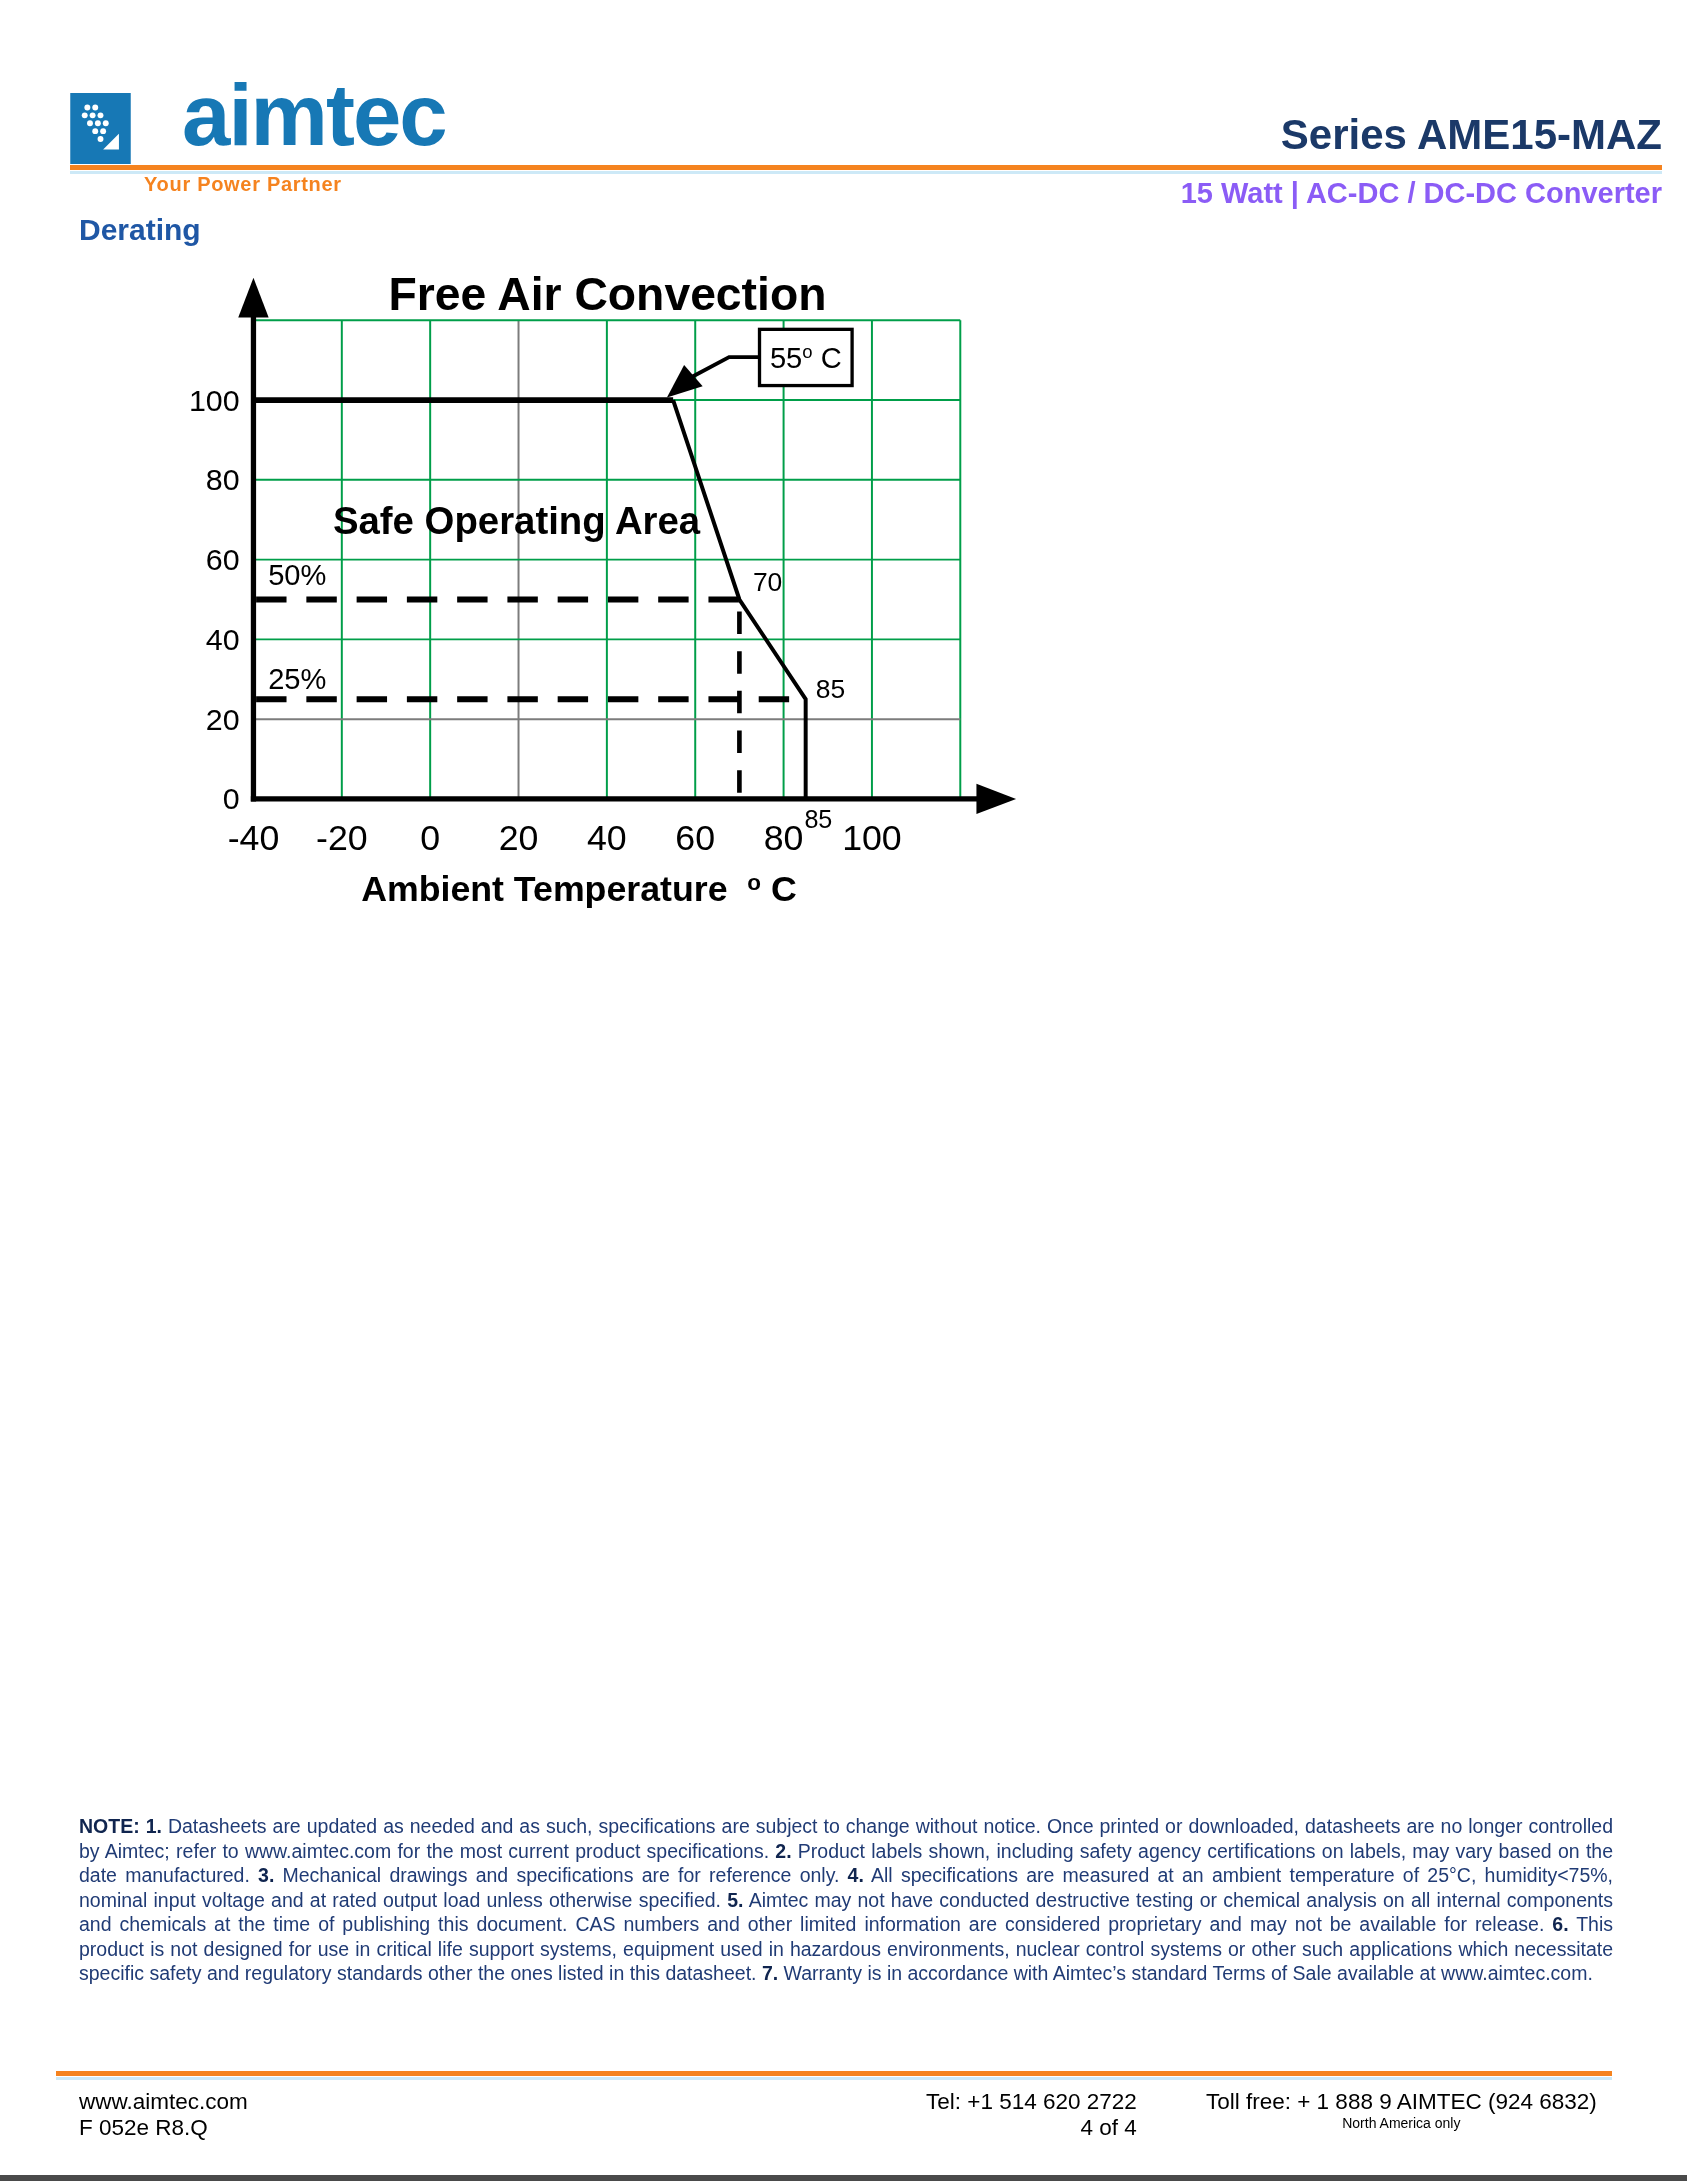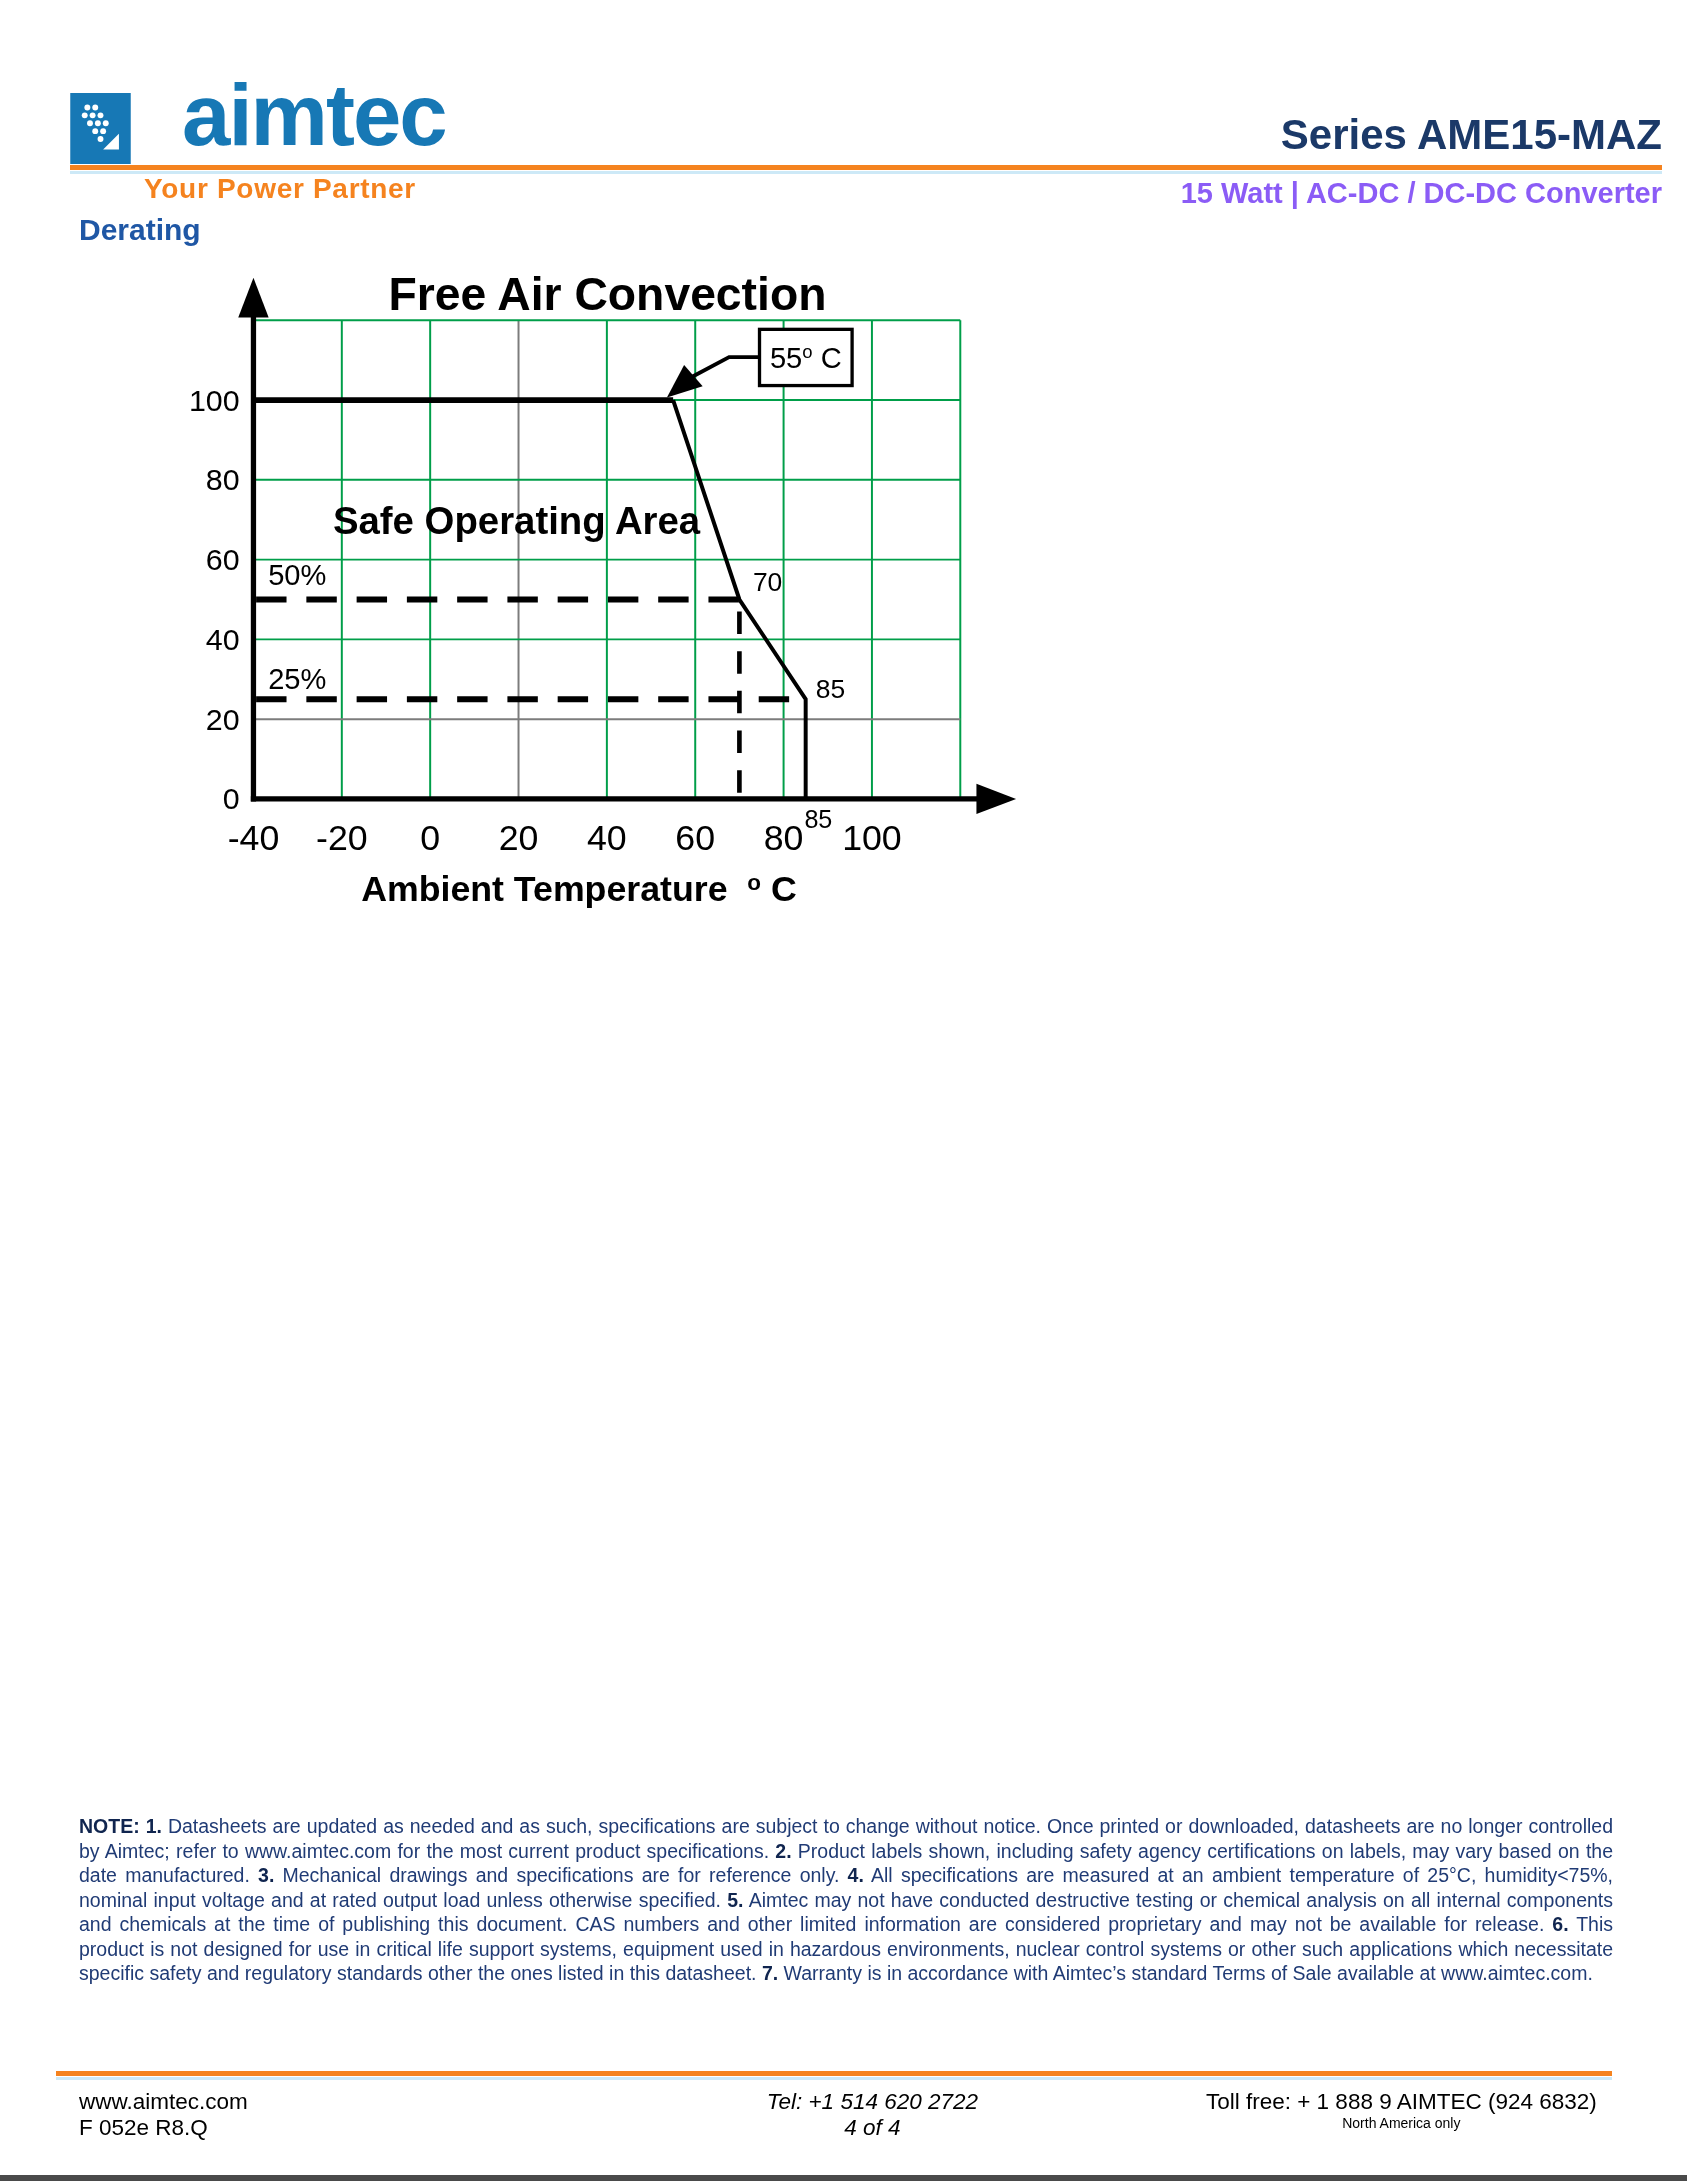--- a/index.html
+++ b/index.html
@@ -2,21 +2,21 @@
 <html style="font-size:10.6px"><head>
 <meta charset="utf-8">
 <style>
   html,body{margin:0;padding:0;background:#ffffff;}
   body{width:1687px;height:2183px;position:relative;overflow:hidden;
        font-family:"Liberation Sans","DejaVu Sans",sans-serif;color:#000;}
   .abs{position:absolute;}
 
   
   #logo-word{left:136px;top:71px;font-size:87px;font-weight:bold;letter-spacing:-2px;color:#1778B5;line-height:1;margin-left:46px;}
-  #tagline{left:144px;top:173px;font-size:28px;font-weight:bold;color:#F5831F;letter-spacing:0.7px;}
+  #tagline{left:144px;top:173px;font-size:20px;font-weight:bold;color:#F5831F;letter-spacing:0.7px;}
   #rule-orange{left:70px;top:165px;width:1592px;height:4.6px;background:#F5831F;}
   #rule-blue{left:70px;top:171px;width:1592px;height:2.6px;background:#CDE9F7;}
   #series-title{right:25px;top:111px;font-size:42px;font-weight:bold;color:#1B3968;letter-spacing:0px;}
   #subtitle{right:25px;top:177px;font-size:29px;font-weight:bold;color:#8b5cf6;}
   #derating{left:79px;top:213px;font-size:30px;font-weight:bold;color:#1F57A5;}
 
   
   text{fill:#000;}
   .chart-title{font-size:70px;font-weight:bold;}
   .ytick{font-size:46px;}
@@ -33,21 +33,21 @@
   
   #note{left:79px;top:1814px;width:1534px;font-size:19.5px;line-height:24.5px;
         color:#203B75;text-align:justify;}
   #note b{color:#10254F;}
 
   
   #footer-rule-orange{left:56px;top:2071px;width:1556px;height:4.6px;background:#F5831F;}
   #footer-rule-blue{left:56px;top:2077px;width:1556px;height:2.6px;background:#CDE9F7;}
   #footer{left:79px;top:2089px;width:1587px;display:flex;font-size:22.5px;color:#000;}
   #footer .col{width:33.33%;}
-  #footer .c{text-align:center;font-style:italic;}
+  #footer .c{text-align:right;}
   #footer .r{text-align:center;}
   #footer .row2{margin-top:0;}
   #footer .small{font-size:14px;}
   #page-edge{left:0;top:2175px;width:1687px;height:6px;background:#4a4a4a;}
 </style>
 </head>
 <body>
 
 <div class="abs" style="left:70px;top:93px;width:61px;height:71px;">
   <svg width="61" height="71" viewBox="0 0 92 108">

